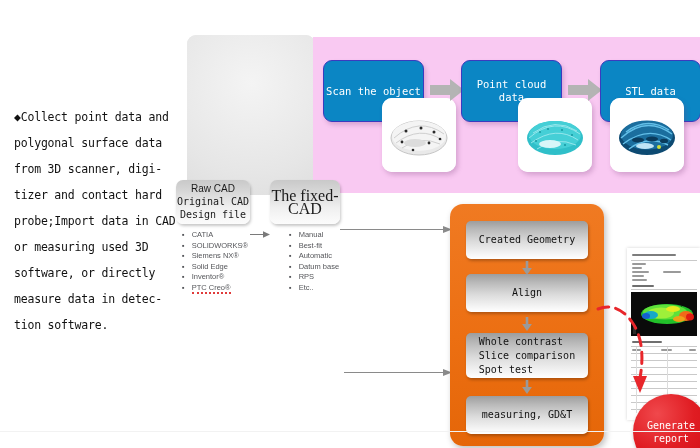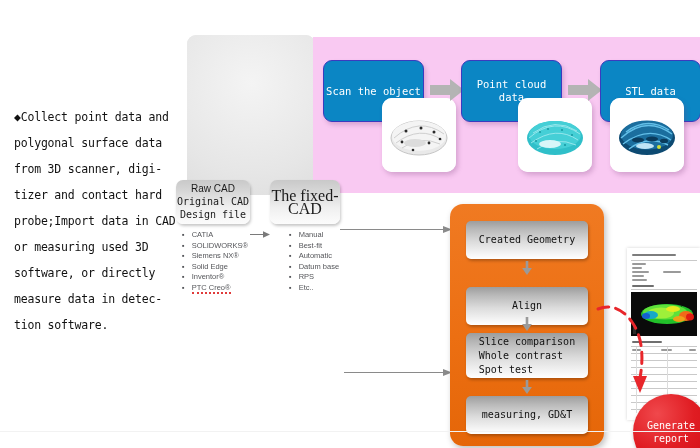--- a/index.html
+++ b/index.html
@@ -293,34 +293,34 @@
   <div class="obox" style="top:17px;height:38px;">
     <span>Created Geometry</span>
   </div>
   <div class="varrow" style="top:56px;">
     <svg width="11" height="14" viewBox="0 0 11 14">
       <path d="M5.5 0 V8" stroke="#9a9a9a" stroke-width="2.6"></path>
       <path d="M5.5 14 L0.6 7 L10.4 7 Z" fill="#9a9a9a"></path>
     </svg>
   </div>
 
-  <div class="obox" style="top:83px;height:38px;">
+  <div class="obox" style="top:70px;height:38px;">
     <span>Align</span>
   </div>
   <div class="varrow" style="top:112px;">
     <svg width="11" height="14" viewBox="0 0 11 14">
       <path d="M5.5 0 V8" stroke="#9a9a9a" stroke-width="2.6"></path>
       <path d="M5.5 14 L0.6 7 L10.4 7 Z" fill="#9a9a9a"></path>
     </svg>
   </div>
 
   <div class="obox" style="top:129px;height:45px;flex-direction:column;">
     <div style="text-align:left;">
+      <div>Whole contrast</div>
       <div>Slice comparison</div>
-      <div>Whole contrast</div>
       <div>Spot test</div>
     </div>
   </div>
   <div class="varrow" style="top:175px;">
     <svg width="11" height="14" viewBox="0 0 11 14">
       <path d="M5.5 0 V8" stroke="#9a9a9a" stroke-width="2.6"></path>
       <path d="M5.5 14 L0.6 7 L10.4 7 Z" fill="#9a9a9a"></path>
     </svg>
   </div>
 

